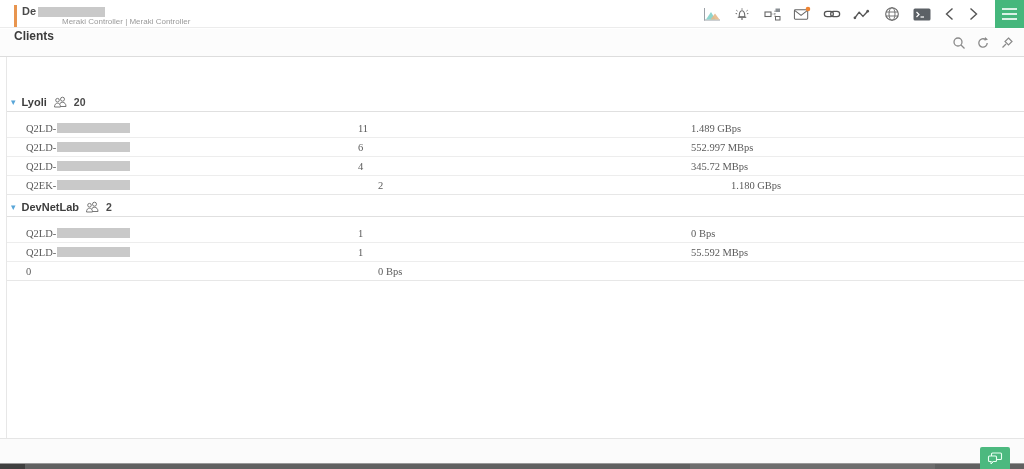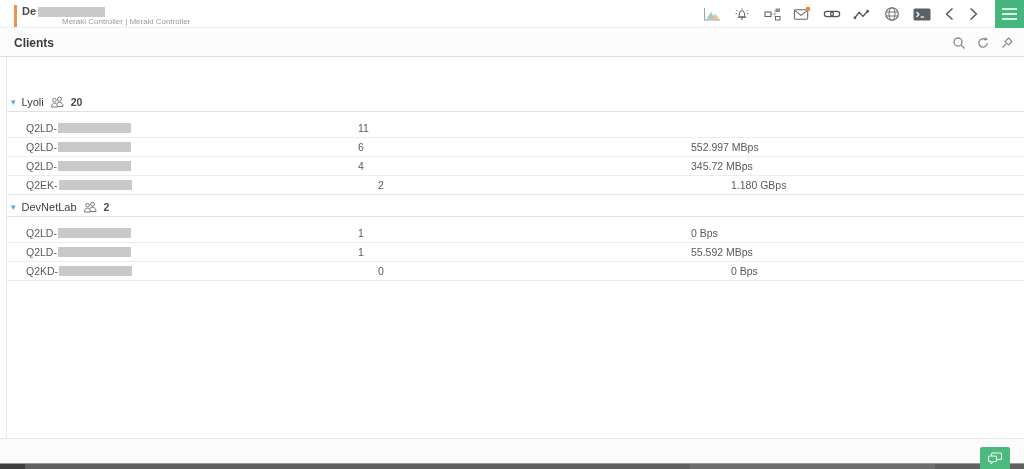--- a/index.html
+++ b/index.html
@@ -21,34 +21,34 @@
 
   .header-icons { position:absolute; right:0; top:0; height:28px; display:flex; align-items:center; gap:12px; }
   .hicon { width:18px; height:18px; display:flex; align-items:center; justify-content:center; cursor:pointer; }
   .chev { width:12px; }
   .menu-btn { width:29px; height:28px; background:#45b77c; display:flex; flex-direction:column;
               align-items:center; justify-content:center; gap:3px; margin-left:4px; cursor:pointer; }
   .menu-btn span { display:block; width:15px; height:2px; background:rgba(255,255,255,.8); }
 
   
   .page-bar { position:absolute; top:29px; left:0; width:1024px; height:28px; background:#fcfcfc;
-              border-bottom:1px solid #ddd; display:flex; align-items:center; }
+              border-bottom:1px solid #ddd; display:flex; align-items:flex-start; }
   .page-title { font-size:12px; font-weight:bold; color:#3c3c3c; margin-left:14px; }
   .page-bar-icons { position:absolute; right:10px; top:0; height:28px; display:flex; align-items:center; gap:9px; }
   .picon { width:15px; height:15px; display:flex; align-items:center; justify-content:center; cursor:pointer; }
 
   
   .content { position:absolute; top:57px; left:6px; right:0; height:381px; background:#fff;
              border-left:1px solid #e7e7e7; padding-top:36px; }
   .group-header { height:19px; display:flex; align-items:center; gap:6px; padding-left:4px;
                   border-bottom:1px solid #e0e0e0; }
   .tri { font-size:9px; color:#58a6d8; line-height:9px; cursor:pointer; }
-  .group-name { font-size:11px; font-weight:normal; color:#3d3d3d; }
+  .group-name { font-size:11px; font-weight:bold; color:#3d3d3d; }
   .group-count { font-size:10.5px; font-weight:bold; color:#4a4a4a; }
-  .rows { padding-top:7px; }
+  .rows { padding-top:7px;font-family:Liberation Serif, serif; }
   .row { height:19px; display:grid; grid-template-columns:332px 333px 1fr; align-items:center;
          padding-left:19px; border-bottom:1px solid #ededed; font-size:10.5px; color:#5a5a5a; }
   .row:last-child { border-bottom:1px solid #e7e7e7;gap:20px; }
   .cell-name { display:flex; align-items:center; }
   .redact-row { width:73px; height:10px; margin-left:1px; }
   .group + .group { margin-top:3px; }
 
   
   .footer-strip { position:absolute; left:0; bottom:6px; width:1024px; height:25px; background:#fbfbfb;
                   border-top:1px solid #e5e5e5; }
@@ -202,20 +202,21 @@
         </span>
         <span class="group-count">20</span>
       </div>
       <div class="rows">
         <div class="row">
           <span class="cell-name">
               <span>Q2LD-</span>
               <span class="redact redact-row"></span>
             </span>
           <span>11</span>
+          <span>1.489 GBps</span>
         </div>
         <div class="row">
           <span class="cell-name">
               <span>Q2LD-</span>
               <span class="redact redact-row"></span>
             </span>
           <span>6</span>
           <span>552.997 MBps</span>
         </div>
         <div class="row">
@@ -262,24 +263,20 @@
         </div>
         <div class="row">
           <span class="cell-name">
               <span>Q2LD-</span>
               <span class="redact redact-row"></span>
             </span>
           <span>1</span>
           <span>55.592 MBps</span>
         </div>
         <div class="row">
-          <span class="cell-name">
-              <span>Q2KD-</span>
-              <span class="redact redact-row"></span>
-            </span>
           <span>0</span>
           <span>0 Bps</span>
         </div>
       </div>
     </div>
   </div>
 
   <div class="footer-strip"></div>
   <div class="bottom-bar">
     <span class="seg-left"></span>

